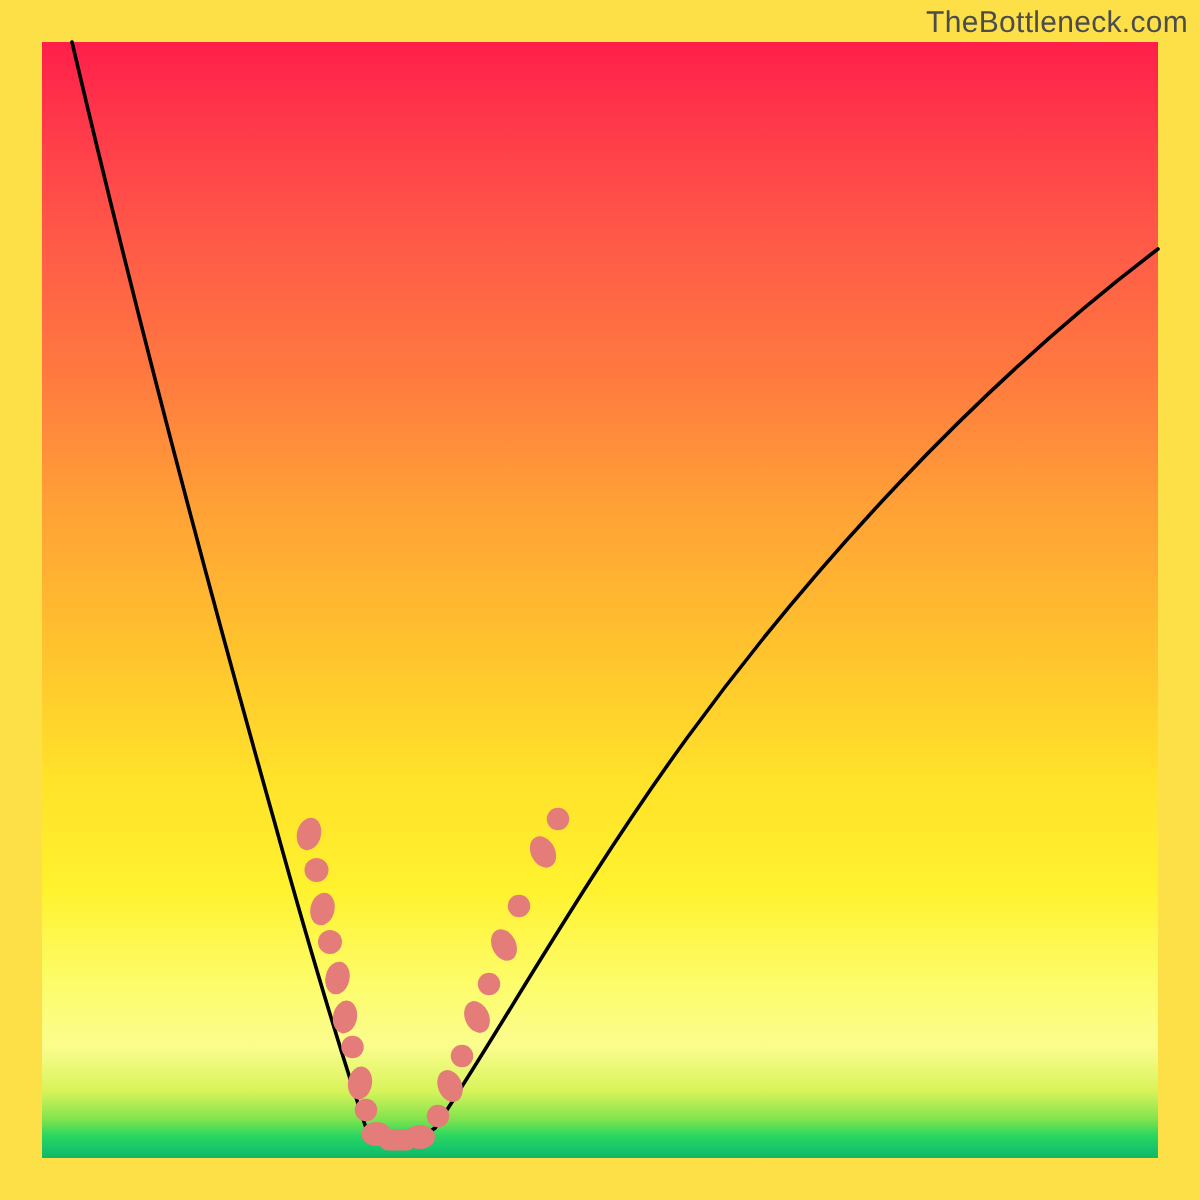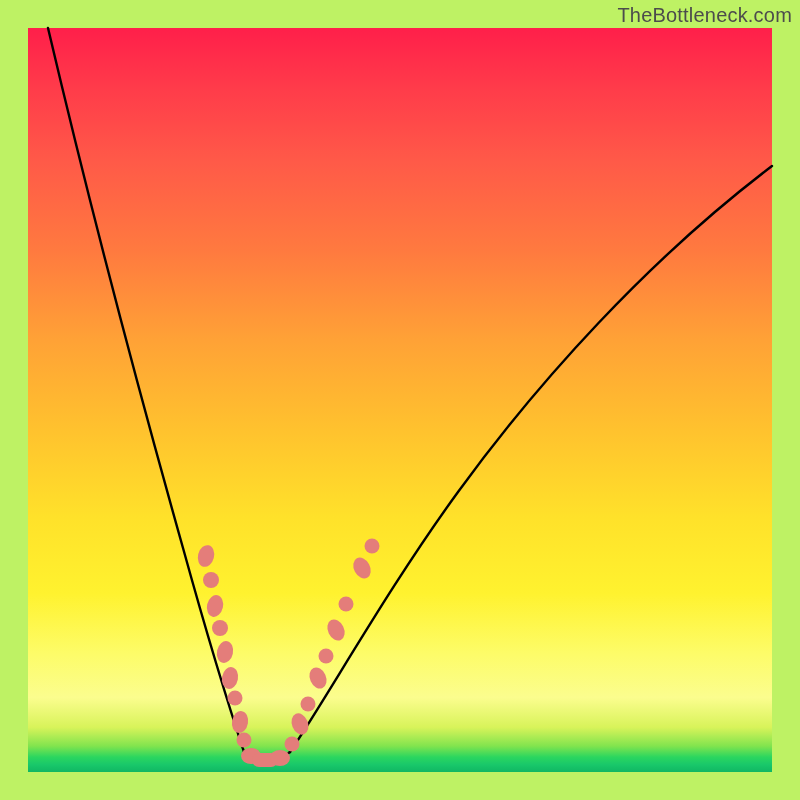--- a/index.html
+++ b/index.html
@@ -7,21 +7,21 @@
     padding: 0;
     width: 800px;
     height: 800px;
     background: #000;
     overflow: hidden;
     font-family: -apple-system, BlinkMacSystemFont, "Segoe UI", Arial, sans-serif;
   }
   .frame {
     position: absolute;
     inset: 0;
-    background: #bef264;
+    background: #fde047;
   }
   .plot-area {
     position: absolute;
     left: 28px;
     top: 28px;
     width: 744px;
     height: 744px;
     
     background: linear-gradient(
       to bottom,

